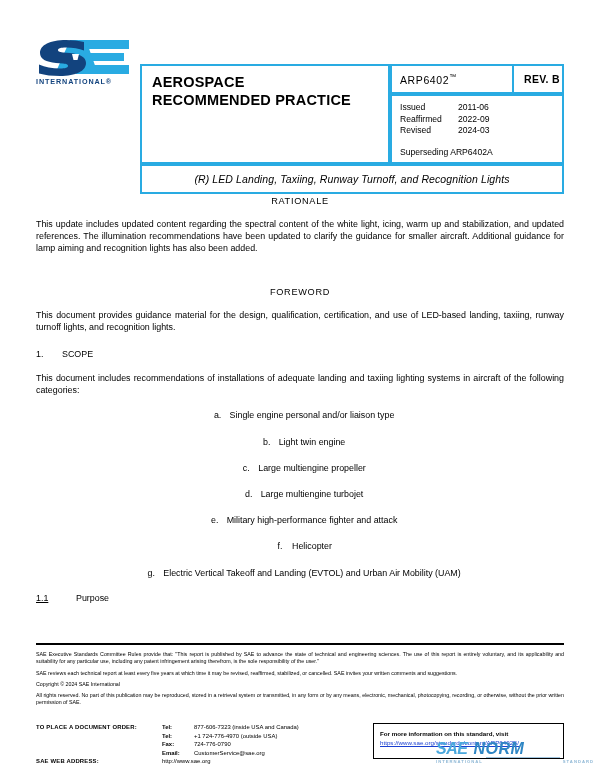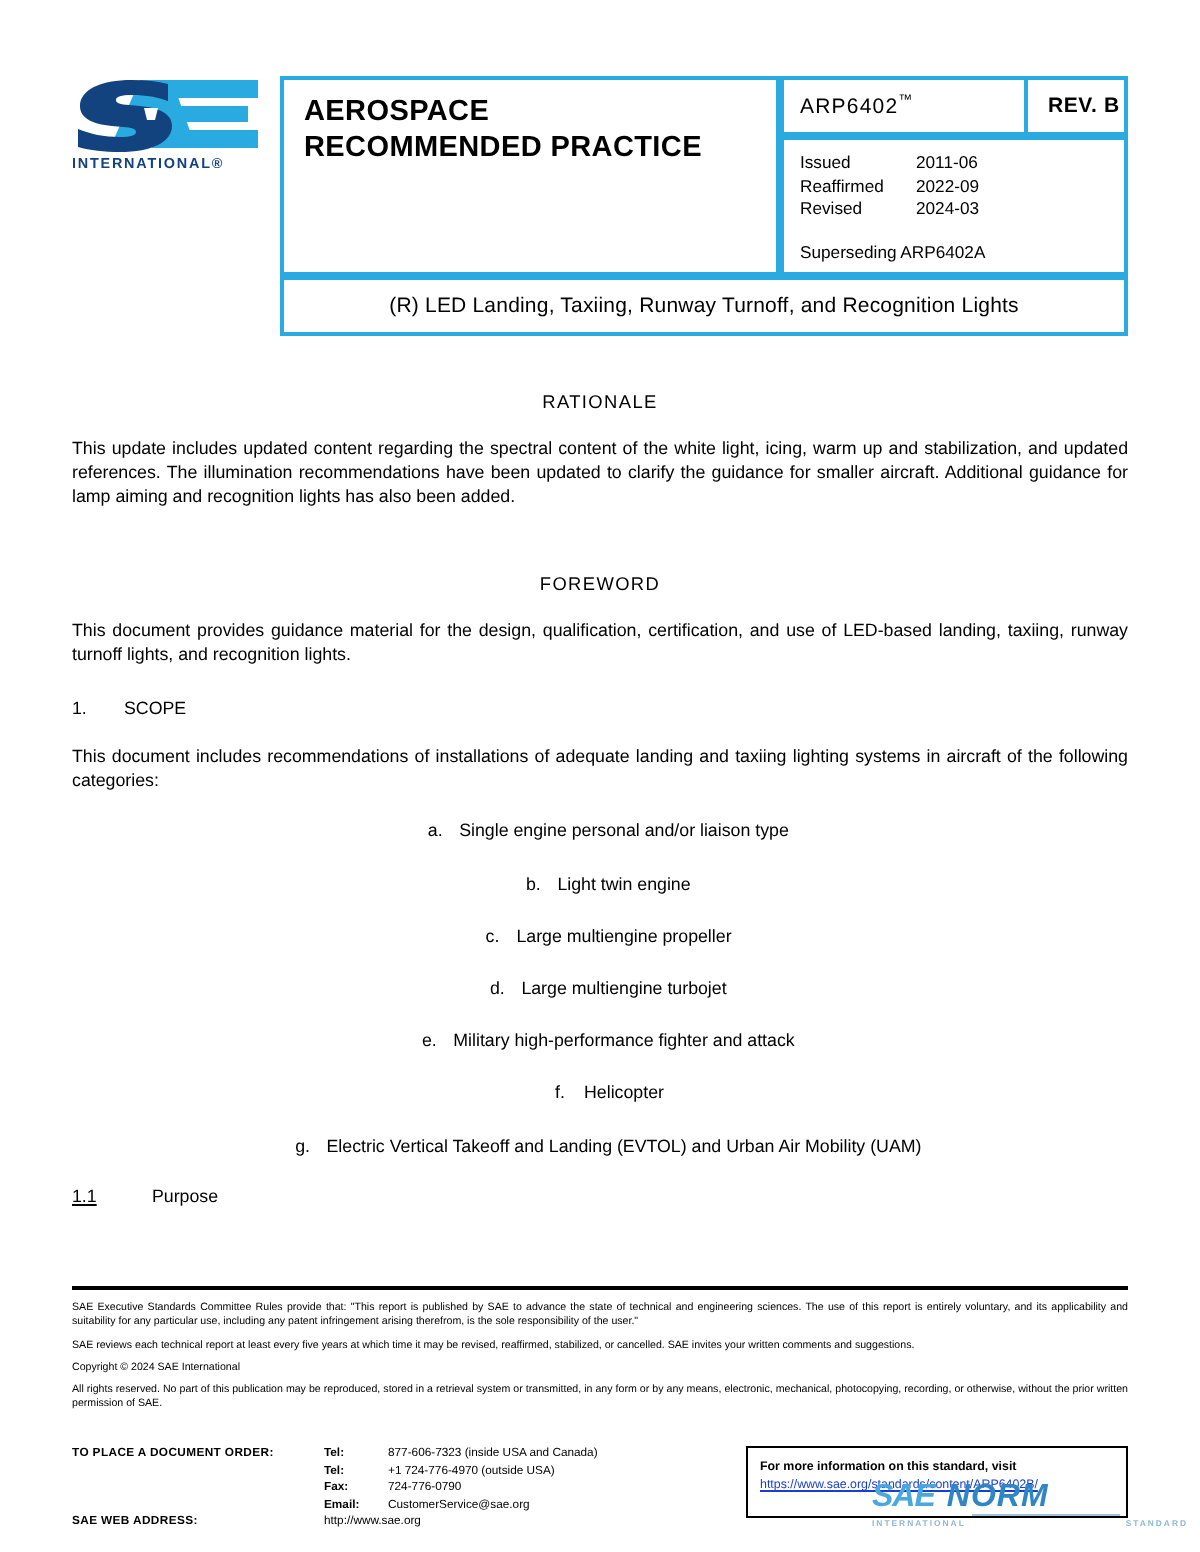--- a/index.html
+++ b/index.html
@@ -48,20 +48,21 @@
     font-weight: bold;
     letter-spacing: 0.9px;
     color: #12437e;
     margin-top: 1px;
   }
 
   .hdr-box {
     position: absolute;
     border: 2px solid #29abe2;
     box-sizing: border-box;
+    margin-top: 26px;
   }
   .title-box {
     left: 104px;
     top: 0;
     width: 250px;
     height: 100px;
   }
   .title-text {
     position: absolute;
     left: 10px;
@@ -123,20 +124,21 @@
   }
 
   .subject-box {
     left: 104px;
     top: 100px;
     width: 424px;
     height: 30px;
     display: flex;
     align-items: center;
     justify-content: center;
+    font-style: italic;
   }
   .subject-text {
     font-size: 10.5px;
     letter-spacing: 0.1px;
   }
 
   
   .body {
     position: absolute;
     left: 36px;

